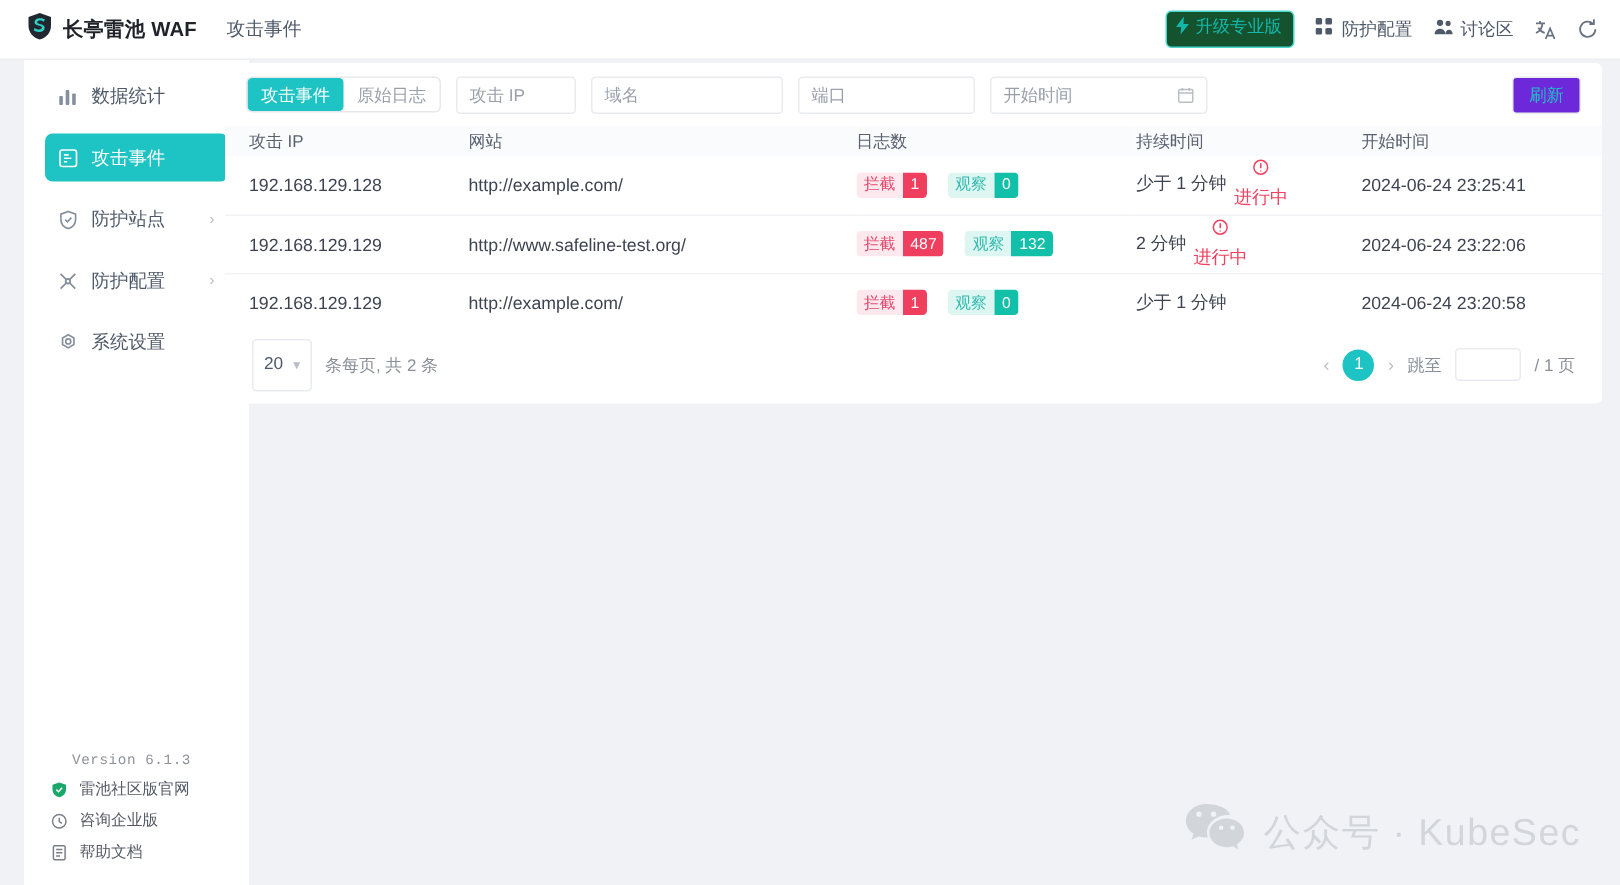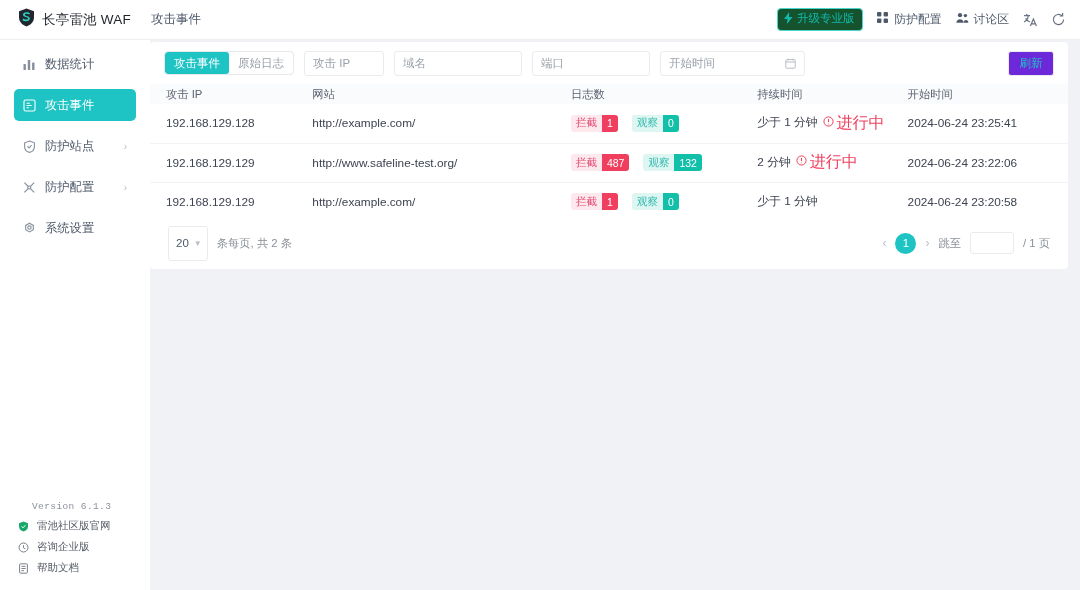--- a/index.html
+++ b/index.html
@@ -11,34 +11,34 @@
   }
   #app { position: relative; width: 1080px; height: 590px; }
 
   
   .topbar {
     position: absolute; left: 0; top: 0; width: 1080px; height: 40px;
     background: #fff; border-bottom: 1px solid #eceef1;
     display: flex; align-items: center;
   }
   .brand { display: flex; align-items: center; gap: 7px; padding-left: 18px; width: 133px; }
-  .brand-name { font-size: 13.5px; font-weight: normal; color: #1f2329; letter-spacing: .2px; }
+  .brand-name { font-size: 13.5px; font-weight: bold; color: #1f2329; letter-spacing: .2px; }
   .crumb { font-size: 12.5px; color: #4e5969; margin-left: 18px; }
   .topbar-right { margin-left: auto; display: flex; align-items: center; gap: 14px; padding-right: 14px; }
   .upgrade-btn {
     display: flex; align-items: center; gap: 4px;
     background: #14532d; border: 1px solid #49d6cc; border-radius: 4px;
     color: #13b8ac; font-size: 11.5px; padding: 3px 8px 4px 6px; line-height: 1;
   }
   .tool-item { display: flex; align-items: center; gap: 5px; font-size: 11.8px; color: #4e5969; }
   .icon-btn { color: #6a7383; display: flex; align-items: center; }
 
   
   .sidebar {
-    position: absolute; left: 0; top: 40px; width: 150px; height: 550px;
+    position: absolute; left: 16px; top: 40px; width: 150px; height: 550px;
     background: #fff;
   }
   .nav { padding: 8px 14px 0 14px; }
   .nav-item {
     display: flex; align-items: center; height: 32px; border-radius: 5px;
     padding: 0 9px; margin-bottom: 9px; color: #4e5969; font-size: 12.3px;
   }
   .nav-item .nav-ico { width: 18px; display: flex; align-items: center; color: #86909c; }
   .nav-item .nav-label { margin-left: 4px; }
   .nav-item.active { background: #1ec3c3; color: #fff; }
@@ -95,21 +95,21 @@
   .badges { display: flex; align-items: center; gap: 14px; }
   .badge { display: inline-flex; align-items: stretch; border-radius: 3px; overflow: hidden; height: 17px; }
   .badge .bl { font-size: 10.5px; padding: 0 5px; display: flex; align-items: center; }
   .badge .bv { font-size: 10.5px; padding: 0 5px; min-width: 16px; display: flex; align-items: center; justify-content: center; color: #fff; }
   .badge.block .bl { background: #fde8ee; color: #e34a6f; }
   .badge.block .bv { background: #f03e5e; }
   .badge.watch .bl { background: #ddf6f2; color: #2fb8ad; }
   .badge.watch .bv { background: #12bfa8; }
 
   .dur { display: flex; align-items: center; gap: 5px; }
-  .running { color: #f0415f; font-size: 16px; display: flex; align-items: flex-start; gap: 3px; }
+  .running { color: #f0415f; font-size: 12px; display: flex; align-items: center; gap: 3px; flex-direction: column; }
 
   
   .pager { display: flex; align-items: center; height: 44px; padding: 0 18px; }
   .psel {
     border: 1px solid #e9ebee; border-radius: 3px; height: 35px; padding: 0 5px 0 7px;
     display: flex; align-items: center; gap: 5px; font-size: 11.5px; color: #4e5969;
   }
   .psel .cv { color: #b9bec6; font-size: 8px; }
   .ptext { font-size: 11.3px; color: #8a9099; margin-left: 9px; }
   .pright { margin-left: auto; display: flex; align-items: center; gap: 9px; }
@@ -420,14 +420,23 @@
         <span class="parrow">‹</span>
         <span class="pnum">1</span>
         <span class="parrow">›</span>
         <span class="pjump">跳至</span>
         <span class="pinput"></span>
         <span class="pjump">/ 1 页</span>
       </div>
     </div>
   </div>
 
+  <div class="watermark">
+    <span>
+      <svg width="40" height="34" viewBox="0 0 40 34" fill="#d2d6db">
+        <path d="M14.2 1C6.6 1 .6 6 .6 12.2c0 3.5 2 6.6 5.1 8.7l-1.3 4 4.7-2.4c1.6.5 3.4.8 5.1.8h1c-.3-1-.5-2-.5-3.1C14.7 13.6 21 8.4 29 8.4h1.1C28.7 3.9 22.1 1 14.2 1zM9.3 9.6a1.8 1.8 0 1 1 0-3.6 1.8 1.8 0 0 1 0 3.6zm9.8 0a1.8 1.8 0 1 1 0-3.6 1.8 1.8 0 0 1 0 3.6z"></path>
+        <path d="M39.4 20.2c0-5.3-5.2-9.6-11.6-9.6s-11.6 4.3-11.6 9.6 5.2 9.6 11.6 9.6c1.4 0 2.7-.2 3.9-.6l3.9 2-1.1-3.3c2.9-1.8 4.9-4.5 4.9-7.7zm-15.3-1.8a1.5 1.5 0 1 1 0-3 1.5 1.5 0 0 1 0 3zm7.6 0a1.5 1.5 0 1 1 0-3 1.5 1.5 0 0 1 0 3z"></path>
+      </svg>
+    </span>
+    <span class="wm-text">公众号 · KubeSec</span>
+  </div>
 
 </div>
 
 </body></html>

